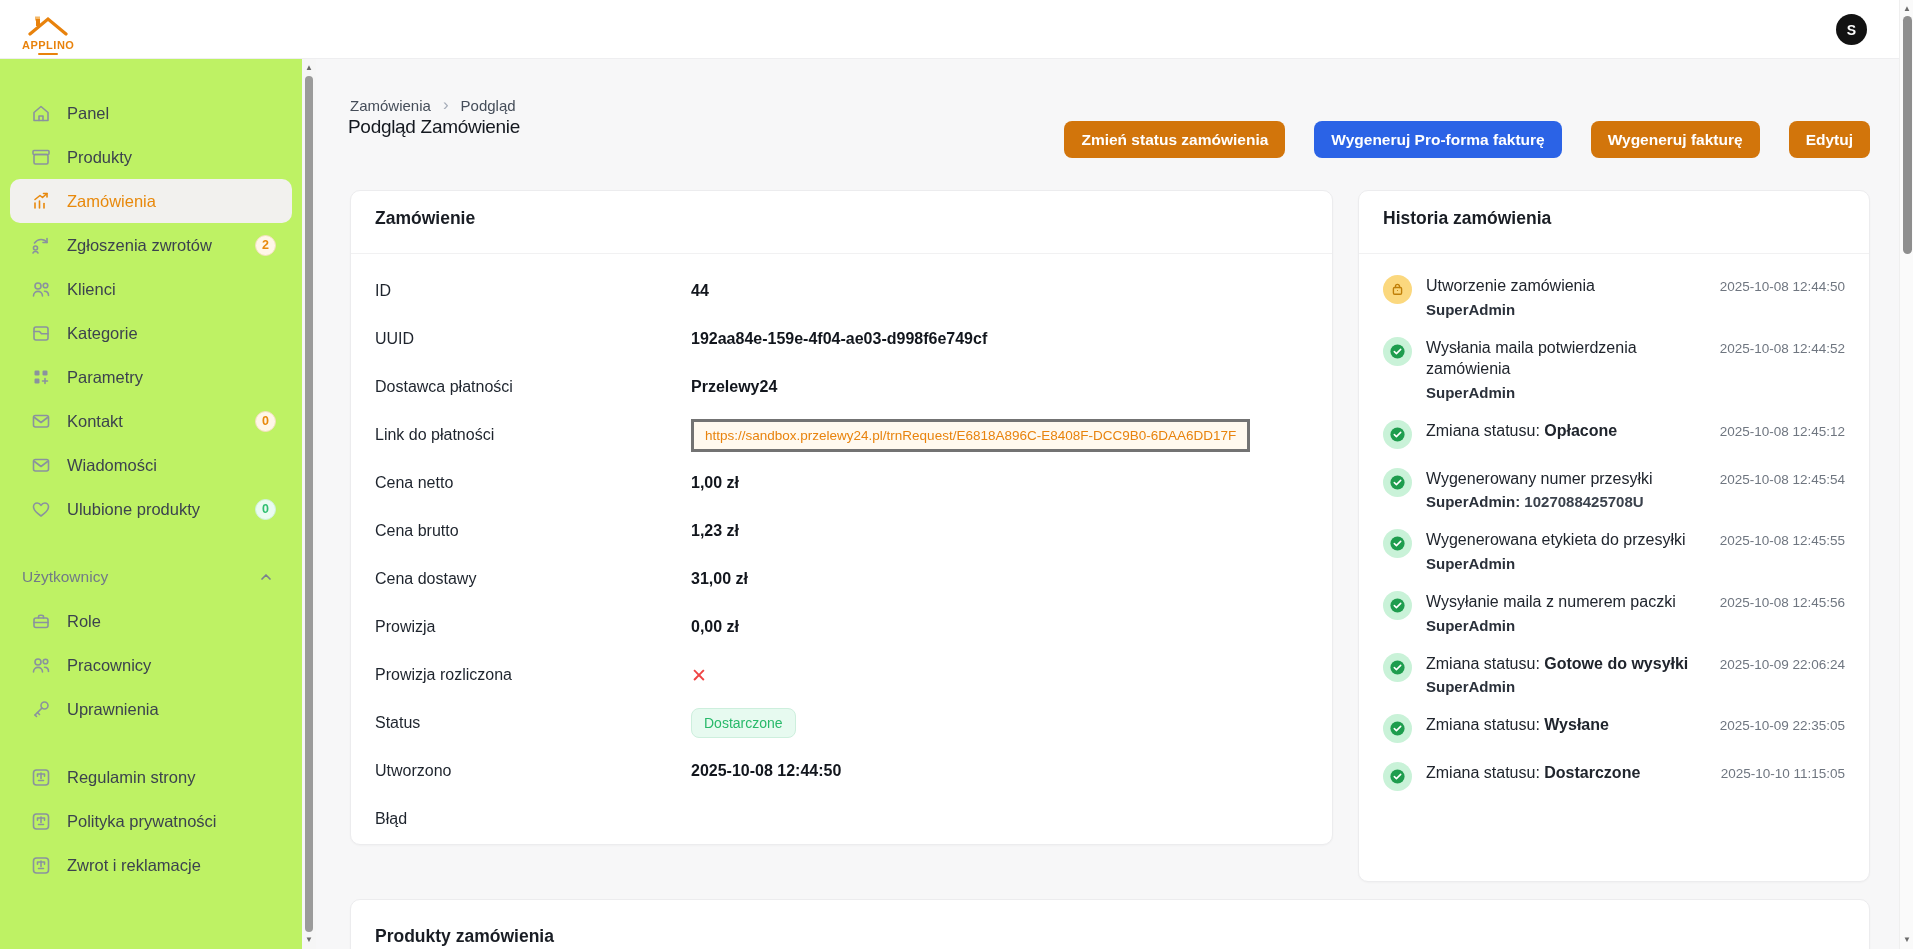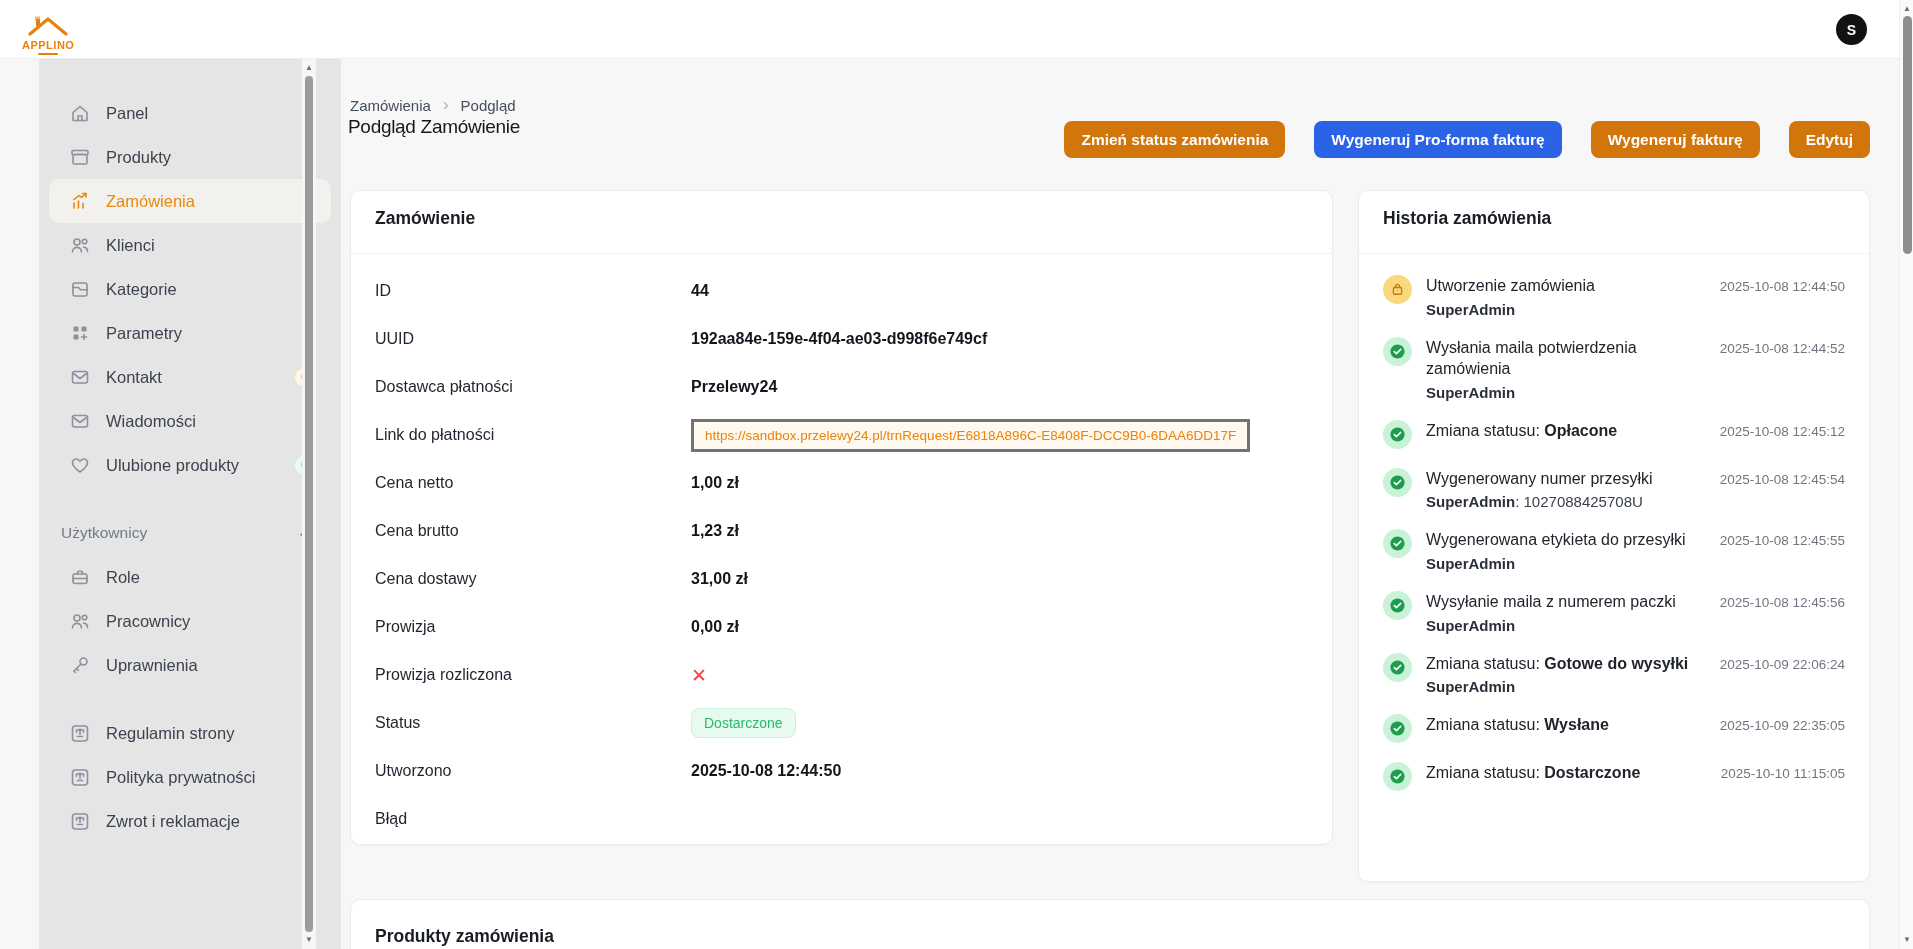--- a/index.html
+++ b/index.html
@@ -6,21 +6,21 @@
   html,body { width:1913px; height:949px; overflow:hidden; font-family:"Liberation Sans", sans-serif; background:#F7F7F8; }
 
   
   .topbar { position:absolute; left:0; top:0; width:1913px; height:59px; background:#fff; border-bottom:1px solid #EEEEF0; z-index:5; }
   .logo { position:absolute; left:22px; top:14px; width:52px; text-align:center; cursor:pointer; }
   .logo-text { font-size:11px; font-weight:800; color:#E8820C; letter-spacing:.5px; line-height:10px; }
   .logo-underline { width:20px; height:2px; background:#E8820C; margin:3px auto 0; border-radius:2px; }
   .avatar { position:absolute; right:46px; top:14px; width:31px; height:31px; border-radius:50%; background:#121212; color:#fff; font-size:14px; font-weight:600; display:flex; align-items:center; justify-content:center; cursor:pointer; }
 
   
-  .sidebar { position:absolute; left:0; top:59px; width:302px; height:890px; background:#e5e5e5; padding-top:32px;margin-left:39px; }
+  .sidebar { position:absolute; left:0; top:59px; width:302px; height:890px; background:#bef264; padding-top:32px; }
   .side-item { height:44px; margin:0 10px; padding:0 0 0 20px; display:flex; align-items:center; gap:15px; border-radius:10px; color:#3C434E; font-size:16.5px; cursor:pointer; }
   .side-item .icn { width:22px; height:22px; display:flex; align-items:center; justify-content:center; flex:none; }
   .side-item svg { stroke:#8A929E; fill:none; stroke-width:1.6; stroke-linecap:round; stroke-linejoin:round; }
   .side-item.active { background:#F2F1EE; color:#E8890C; font-weight:500; }
   .side-item.active svg { stroke:#E8890C; }
   .side-item .fillicn { fill:#8A929E; stroke:none; }
   .badge { margin-left:auto; margin-right:16px; min-width:21px; height:21px; padding:0 6px; border-radius:999px; font-size:12.5px; font-weight:700; display:flex; align-items:center; justify-content:center; }
   .badge.orange { color:#E8890C; background:#FFF6E8; border:1px solid #F4E0BE; }
   .badge.green  { color:#2FBF71; background:#EAFBF1; border:1px solid #CFF2DD; }
   .side-gap { height:24px; }
@@ -66,21 +66,21 @@
   
   .hlist { padding:21px 24px; display:flex; flex-direction:column; gap:19px; }
   .hitem { display:flex; gap:14px; }
   .hicon { width:29px; height:29px; border-radius:50%; flex:none; display:flex; align-items:center; justify-content:center; }
   .hicon.green { background:#C9F2D8; }
   .hicon.amber { background:#FBD87E; }
   .hbody { flex:1; min-width:0; }
   .htitle { font-size:16px; color:#20252D; line-height:1.35; }
   .htitle b { font-weight:700; }
   .hsub { margin-top:4px; font-size:15px; color:#2A303A; font-weight:700; }
-  .hsub .rest { font-weight:400; color:#3A414C; }
+  .hsub .rest { font-weight:700; color:#3A414C; }
   .htime { font-size:13.5px; color:#6F7680; white-space:nowrap; padding-top:4px; margin-left:10px; }
 </style>
 </head>
 <body>
 
 <div class="topbar">
   <div class="logo">
     <svg width="44" height="22" viewBox="0 0 44 22">
       <rect x="9" y="2.5" width="5" height="4" fill="#F4B96A"></rect>
       <rect x="10" y="5" width="4" height="7" fill="#E8820C"></rect>
@@ -120,20 +120,32 @@
           <path d="M5 13 v5"></path>
           <path d="M9.5 11 v7"></path>
           <path d="M14 13.5 v4.5"></path>
           <path d="M5 9.5 L10 5.5 L12.5 7.5 L17 3.5"></path>
           <path d="M13.5 3.5 h3.5 v3.5"></path>
         </svg>
     </span>
     <span>Zamówienia</span>
   </div>
 
+  <div class="side-item">
+    <span class="icn">
+      <svg width="22" height="22" viewBox="0 0 22 22">
+          <path d="M4.5 9 C8 4.5 14 4.5 17 8.5"></path>
+          <path d="M17 4.5 v4 h-4"></path>
+          <circle cx="5.5" cy="14" r="2"></circle>
+          <path d="M3 19 c.5-2 4.5-2 5 0"></path>
+        </svg>
+    </span>
+    <span>Zgłoszenia zwrotów</span>
+    <span class="badge orange">2</span>
+  </div>
 
   <div class="side-item">
     <span class="icn">
       <svg width="22" height="22" viewBox="0 0 22 22">
           <circle cx="8" cy="8" r="3"></circle>
           <path d="M3.5 18 c0-3 2.3-4.6 4.5-4.6 s4.5 1.6 4.5 4.6"></path>
           <circle cx="15.5" cy="7.5" r="2.3"></circle>
           <path d="M14.5 13.2 c2.5 0 4 1.7 4 4.3"></path>
         </svg>
     </span>

